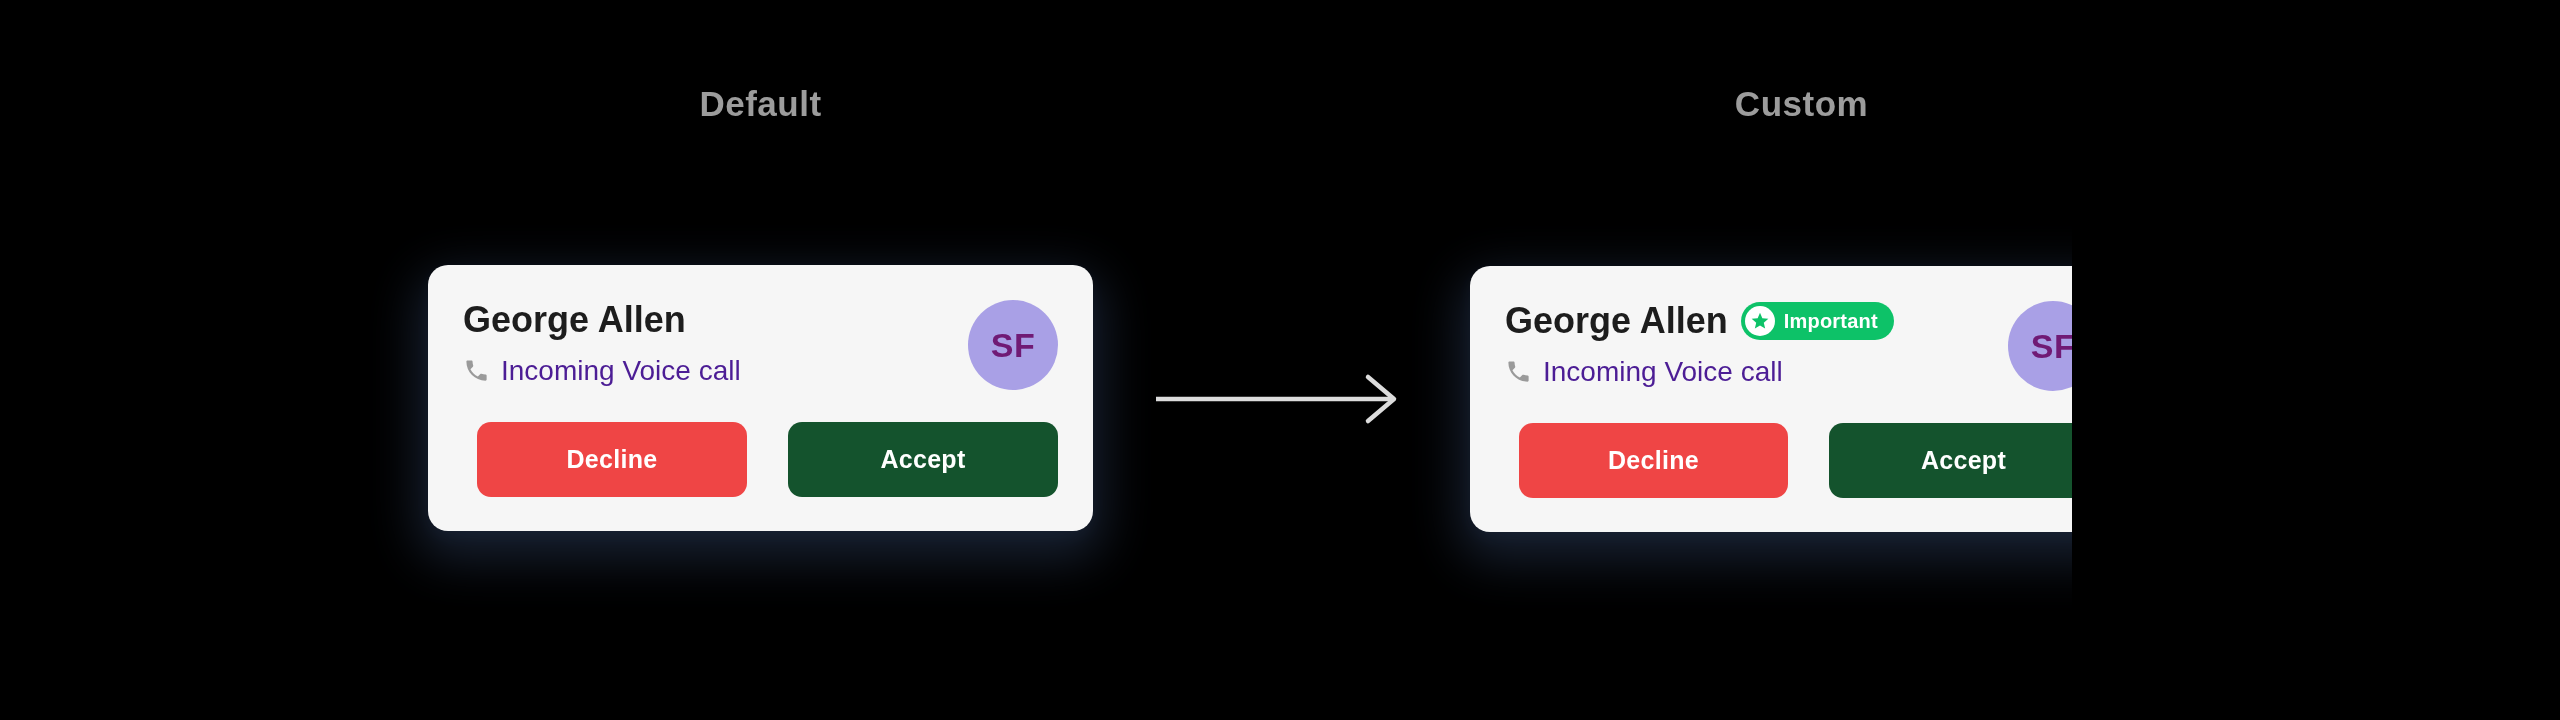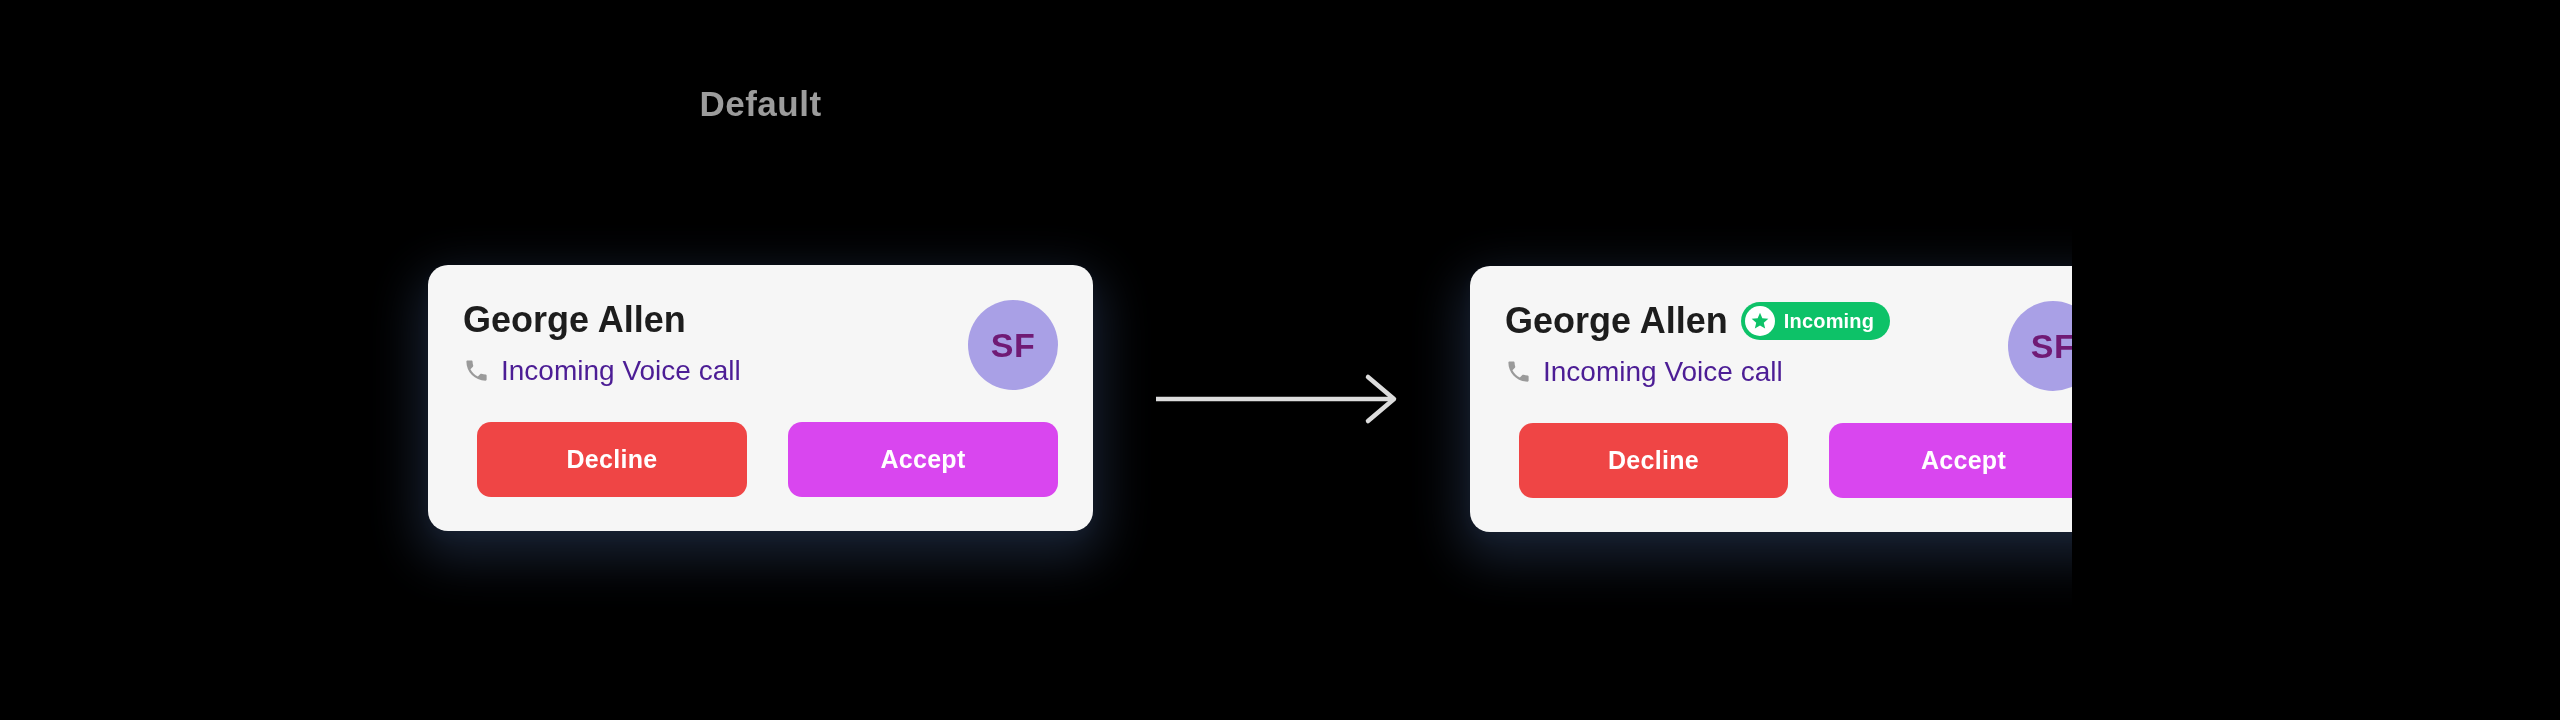--- a/index.html
+++ b/index.html
@@ -110,37 +110,38 @@
     border-radius: 14px;
     color: #ffffff;
     font-family: inherit;
     font-size: 25px;
     font-weight: 700;
     letter-spacing: 0.3px;
     cursor: pointer;
     display: flex; align-items: center; justify-content: center;
   }
   .btn.decline { background: #ef4545; }
-  .btn.accept  { background: #d946ef; }
+  .btn.accept  { background: #14532d; }
 
   .arrow-wrap {
     position: absolute;
     left: 1152px;
     top: 371px;
     width: 256px;
     height: 56px;
   }
 </style>
 </head>
 <body>
 
 <div class="stage">
 
   <div class="section-title default">Default</div>
 
+  <div class="section-title custom">Custom</div>
 
   <div class="call-card default">
     <div class="card-top">
       <div class="caller-info">
         <div class="name-row">
           <span class="caller-name">George Allen</span>
         </div>
         <div class="subtitle-row">
           <span>
             <svg class="phone-icon-svg" width="27" height="27" viewBox="0 0 24 24">
@@ -169,21 +170,21 @@
     <div class="card-top">
       <div class="caller-info">
         <div class="name-row">
           <span class="caller-name">George Allen</span>
           <span class="badge">
             <span class="badge-circle">
               <svg width="20" height="20" viewBox="0 0 24 24">
                 <path fill="#0dc268" d="M12 17.27L18.18 21l-1.64-7.03L22 9.24l-7.19-.61L12 2 9.19 8.63 2 9.24l5.46 4.73L5.82 21z"></path>
               </svg>
             </span>
-            <span class="badge-label">Incoming</span>
+            <span class="badge-label">Important</span>
           </span>
         </div>
         <div class="subtitle-row">
           <span>
             <svg class="phone-icon-svg" width="27" height="27" viewBox="0 0 24 24">
               <path fill="#9a9a9a" d="M6.62 10.79c1.44 2.83 3.76 5.14 6.59 6.59l2.2-2.2c.27-.27.67-.36 1.02-.24 1.12.37 2.33.57 3.57.57.55 0 1 .45 1 1V20c0 .55-.45 1-1 1-9.39 0-17-7.61-17-17 0-.55.45-1 1-1h3.5c.55 0 1 .45 1 1 0 1.25.2 2.45.57 3.57.11.35.03.74-.25 1.02l-2.2 2.2z"></path>
             </svg>
           </span>
           <span class="subtitle-text">Incoming Voice call</span>
         </div>

